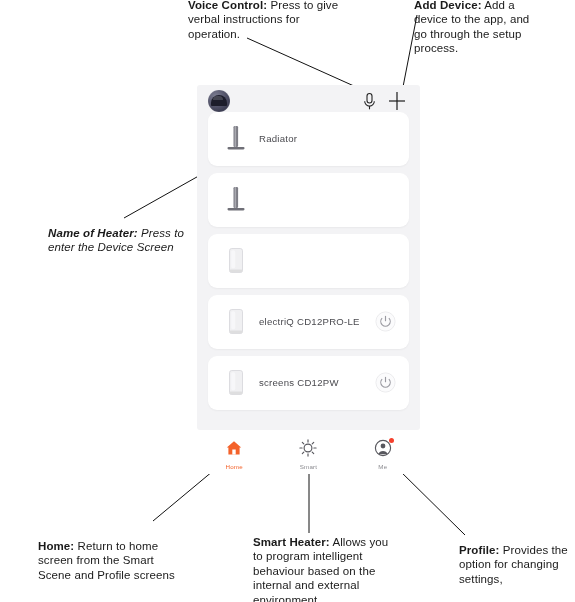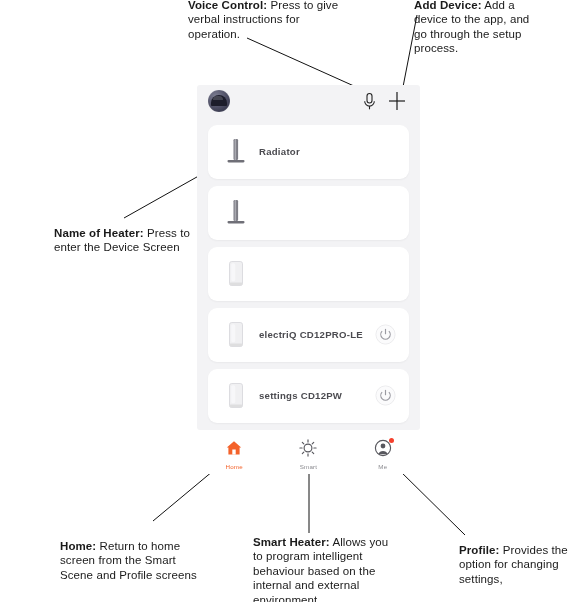--- a/index.html
+++ b/index.html
@@ -21,22 +21,22 @@
     position: absolute;
     font-size: 11.5px;
     line-height: 14.4px;
     color: #1a1a1a;
     letter-spacing: 0.1px;
   }
   .anno b { font-weight: bold; text-align: center; }
 
   #anno-voice   { left: 188px; top: -2px;  width: 160px; }
   #anno-add     { left: 414px; top: -2px;  width: 120px; }
-  #anno-name    { left: 54px;  top: 226px; width: 152px; }
-  #anno-home    { left: 60px;  top: 539px; width: 145px; }
+  #anno-name    { left: 48px;  top: 226px; width: 152px; font-style: italic; }
+  #anno-home    { left: 38px;  top: 539px; width: 145px; }
   #anno-smart   { left: 253px; top: 535px; width: 145px; }
   #anno-profile { left: 459px; top: 543px; width: 120px; }
 
   
   #leaders {
     position: absolute;
     left: 0; top: 0;
     width: 575px; height: 602px;
     pointer-events: none;
   }
@@ -101,23 +101,22 @@
     right: 13px;
     top: 5px;
     width: 20px;
     height: 22px;
   }
 
   
   #device-list {
     position: absolute;
     left: 0;
-    top: 40px;
+    top: 27px;
     width: 223px;
-    font-weight: bold;
   }
   .device-card {
     position: relative;
     margin: 0 11px 7px 11px;
     height: 54px;
     background: #ffffff;
     border-radius: 9px;
     box-shadow: 0 1px 2px rgba(0,0,0,0.045);
   }
   .device-icon {
@@ -264,21 +263,21 @@
     <path d="M7.1 7.2 a4.7 4.7 0 1 0 6.8 0" fill="none" stroke="#9a9aa1" stroke-width="1.15"></path>
     <line x1="10.5" y1="4.9" x2="10.5" y2="10.2" stroke="#9a9aa1" stroke-width="1.15"></line>
   </svg>
       </div>
       <div class="device-card">
         <svg class="device-icon" viewBox="0 0 30 32">
     <rect x="8.5" y="3.5" width="13" height="24" rx="2.3" fill="#f0f0f2" stroke="#dcdce0" stroke-width="1"></rect>
     <rect x="10.2" y="5.2" width="4" height="18" rx="1.6" fill="#f7f7f9"></rect>
     <rect x="8.5" y="24.6" width="13" height="2.9" rx="1.4" fill="#dededf"></rect>
   </svg>
-        <span class="device-label">settings CD12PW</span>
+        <span class="device-label">screens CD12PW</span>
         <svg class="power-btn" viewBox="0 0 21 21">
     <circle cx="10.5" cy="10.5" r="9.6" fill="#fbfbfc" stroke="#ececee" stroke-width="1"></circle>
     <path d="M7.1 7.2 a4.7 4.7 0 1 0 6.8 0" fill="none" stroke="#9a9aa1" stroke-width="1.15"></path>
     <line x1="10.5" y1="4.9" x2="10.5" y2="10.2" stroke="#9a9aa1" stroke-width="1.15"></line>
   </svg>
       </div>
     </div>
 </div>
 
 <div id="bottom-nav">

